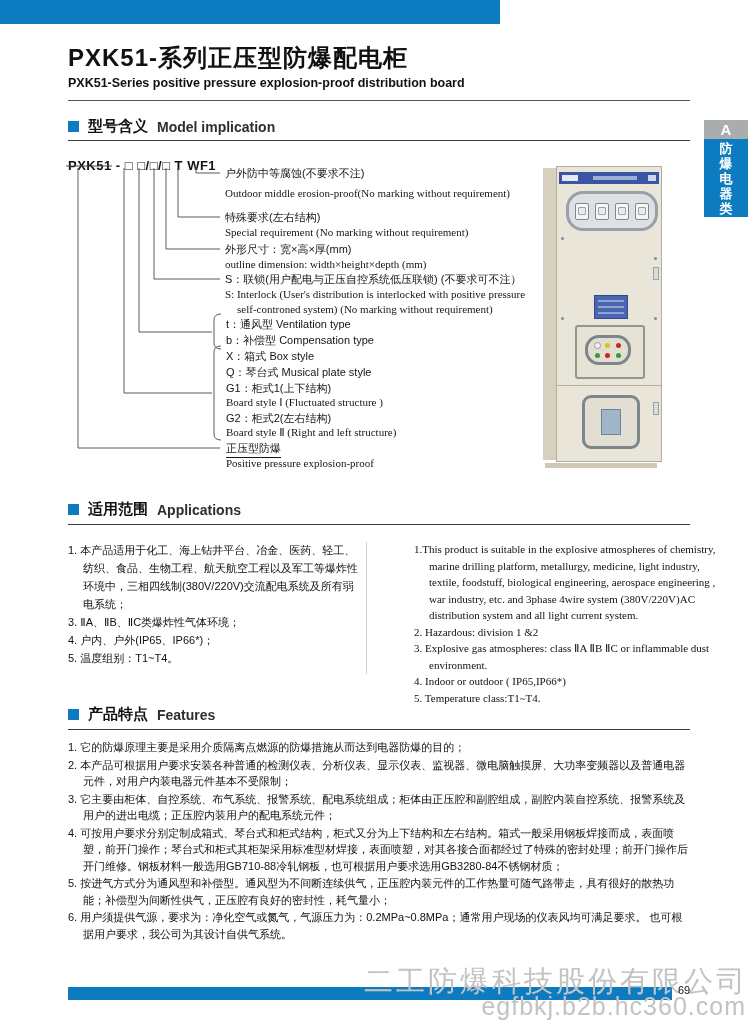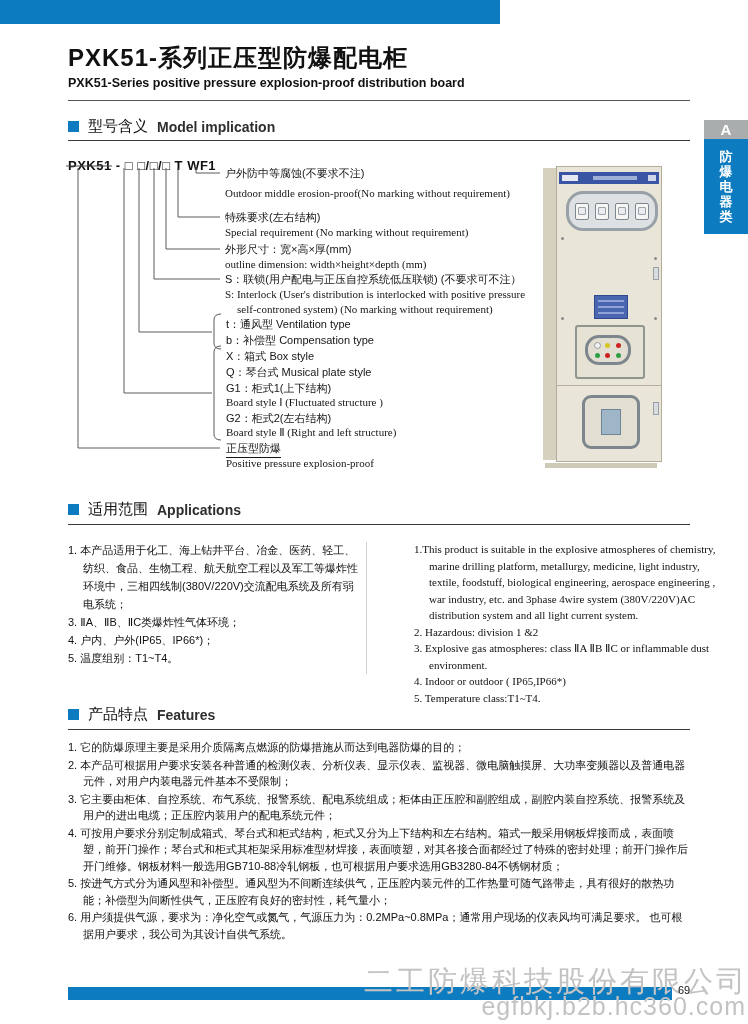--- a/index.html
+++ b/index.html
@@ -10,26 +10,26 @@
   .topbar{left:0;top:0;width:500px;height:24px;background:#0c7bc0;}
   .footbar{left:68px;top:987px;width:604px;height:13px;background:#0c7bc0;}
   
   .title-cn{left:68px;top:42px;font-size:24px;font-weight:bold;letter-spacing:1px;}
   .title-en{left:68px;top:76px;font-size:12.5px;font-weight:bold;}
   .rule{height:0;border-top:1px solid #3a3a3a;}
   .rule-soft{height:0;border-top:1px solid #555;}
   
   .sec{display:flex;align-items:center;gap:9px;}
   .sq{width:11px;height:11px;background:#0c7bc0;}
-  .sec-cn{font-size:15px;font-weight:normal;}
+  .sec-cn{font-size:15px;font-weight:bold;}
   .sec-en{font-size:14px;font-weight:bold;color:#2e2e2e;}
   
   .tab-a{left:704px;top:120px;width:44px;height:19px;background:#aaadae;color:#fff;
          font-size:15px;font-weight:bold;text-align:center;line-height:19px;}
-  .tab-blue{left:704px;top:139px;width:44px;height:95px;background:#0c7bc0;color:#fff;
+  .tab-blue{left:704px;top:139px;width:44px;height:78px;background:#0c7bc0;color:#fff;
             display:flex;align-items:center;justify-content:center;}
   .tab-vert{width:14px;font-size:13px;font-weight:bold;line-height:15px;word-break:break-all;text-align:center;}
   
   .code{left:68px;top:158px;font-size:13px;font-weight:bold;letter-spacing:.5px;}
   .drow{position:absolute;white-space:nowrap;}
   .cn{font-size:11px;color:#151515;}
   .en{font-size:11px;font-family:"Liberation Serif", serif;color:#151515;}
   .ul{border-bottom:1px solid #151515;padding-bottom:1px;}
   svg.lines{position:absolute;left:0;top:0;pointer-events:none;}
   

